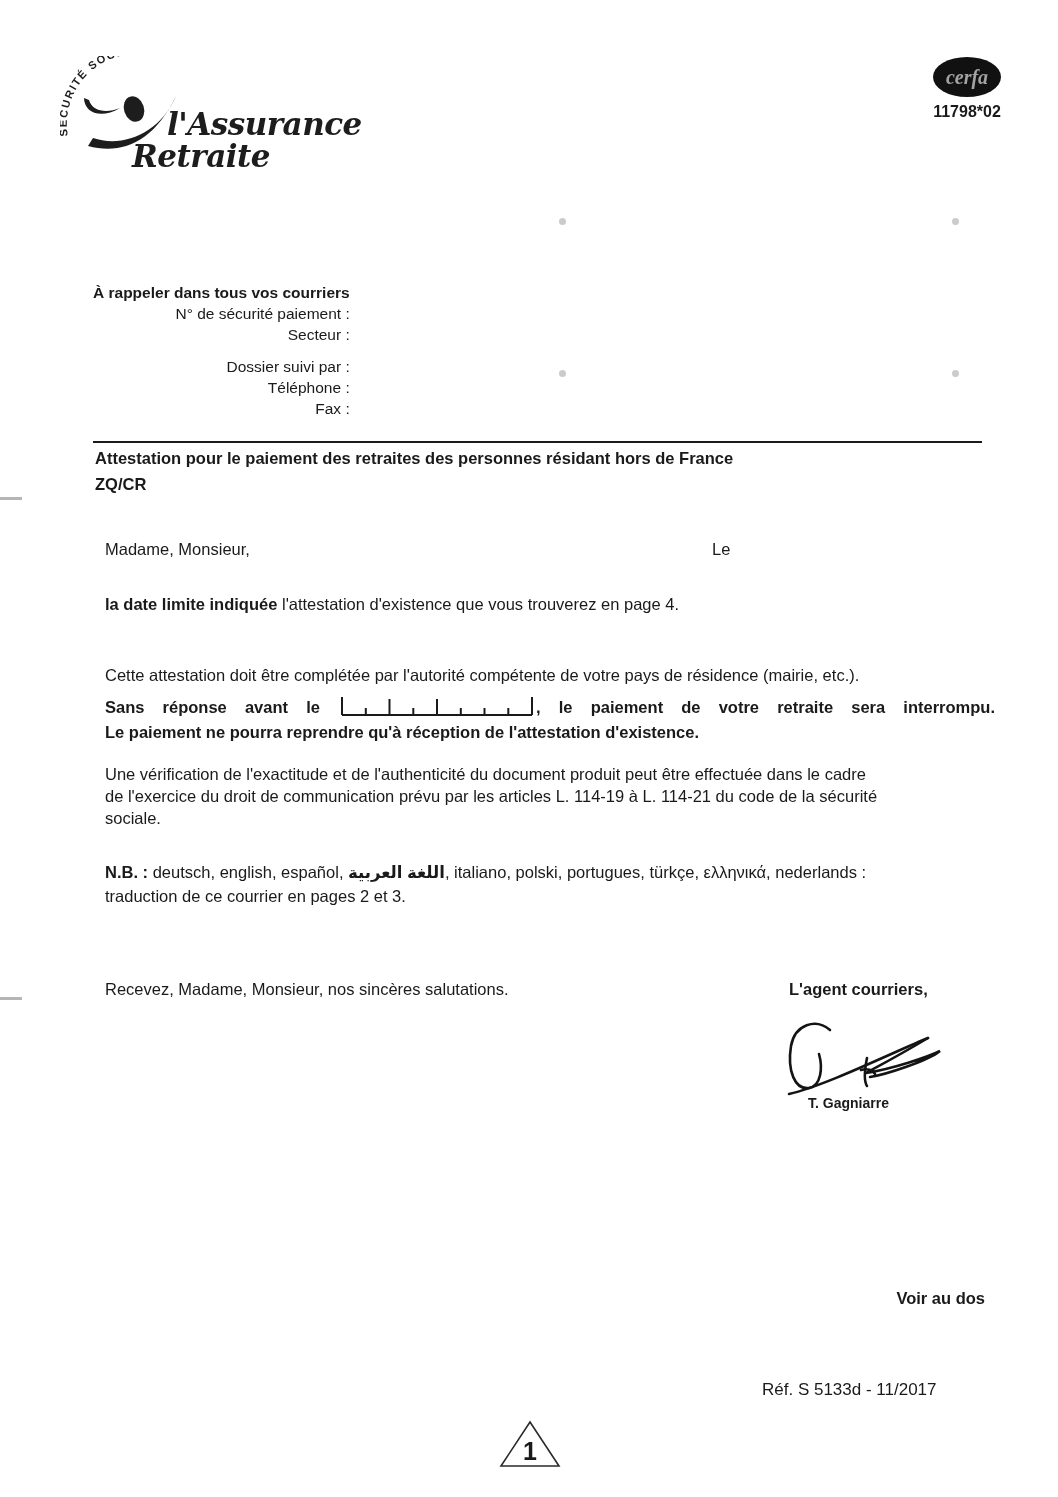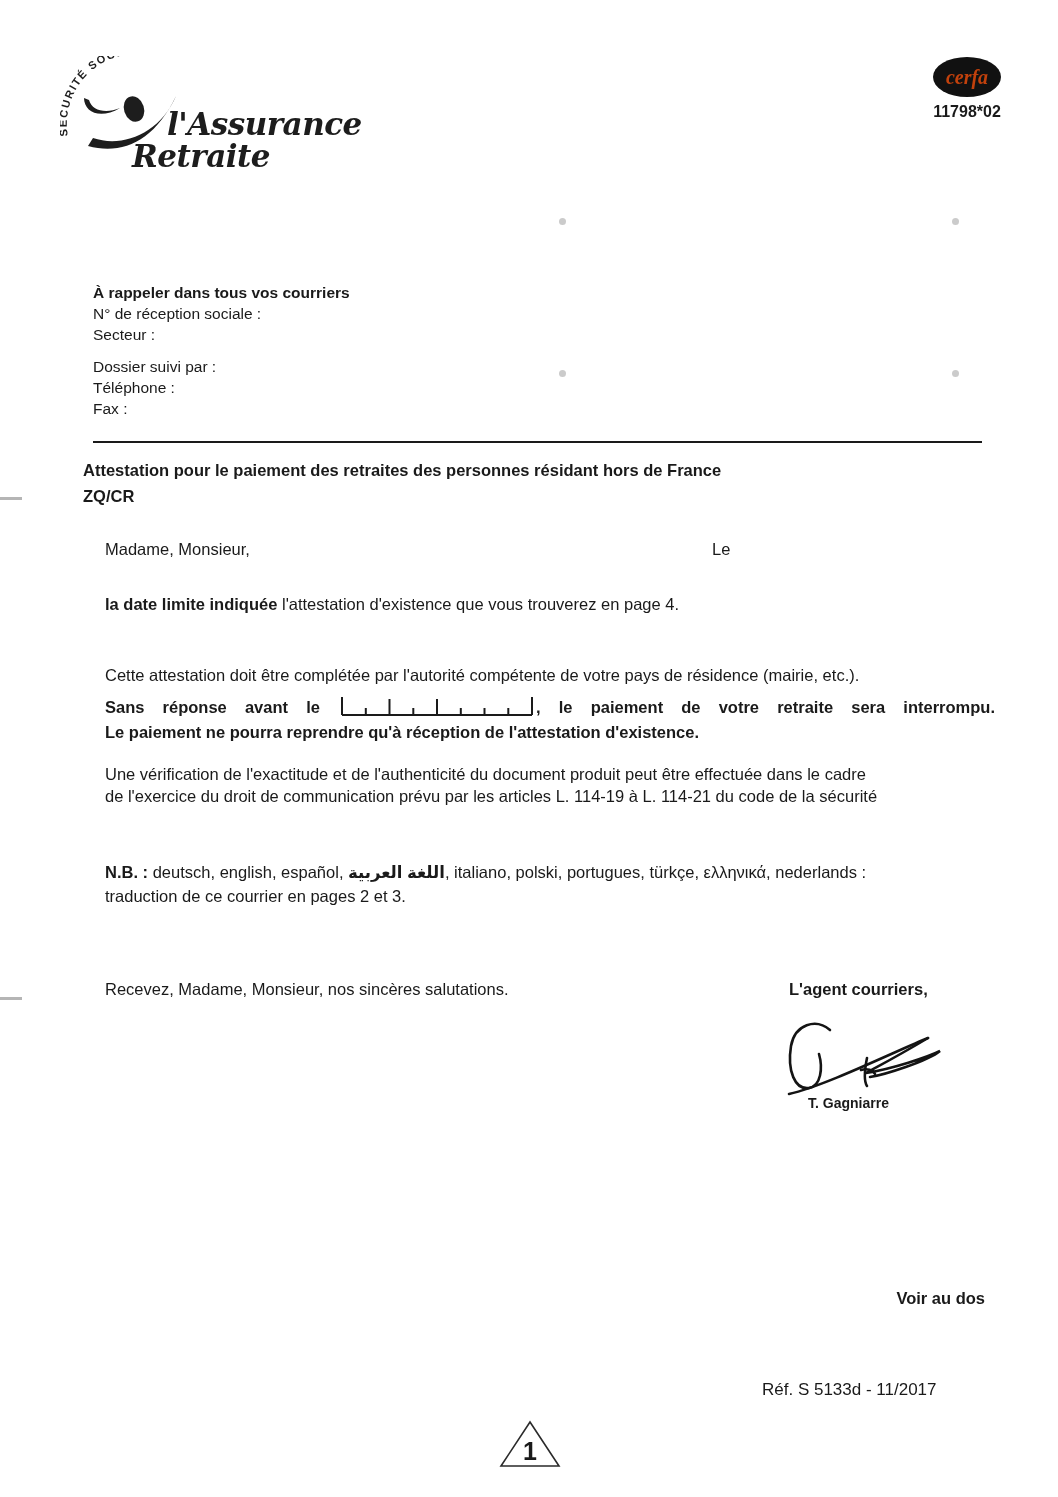--- a/index.html
+++ b/index.html
@@ -2,30 +2,30 @@
 <html><head>
 <meta charset="utf-8">
 <style>
   html,body{margin:0;padding:0;background:#fff;}
   .page{position:relative;width:1058px;height:1497px;background:#ffffff;overflow:hidden;
         font-family:"Liberation Sans","DejaVu Sans",sans-serif;color:#1a1a1a;}
   .abs{position:absolute;}
   .b{font-weight:bold;}
   .ln{white-space:nowrap;}
   .body-text{font-size:16.5px;line-height:22px;margin-left:12px;}
-  .contact{font-size:15.5px;line-height:21px;}
+  .contact{font-size:15.5px;line-height:21px;text-align:right;}
   .brand{font-family:"DejaVu Serif","Liberation Serif",serif;font-style:italic;font-weight:bold;
          font-size:31px;color:#1d1d1d;letter-spacing:-0.5px;}
   .cerfa-badge{left:933px;top:57px;width:68px;height:40px;background:#111;border-radius:50%;
                display:flex;align-items:center;justify-content:center;}
-  .cerfa-badge span{color:#c2410c;font-family:"Liberation Serif","DejaVu Serif",serif;
+  .cerfa-badge span{color:#a3a3a3;font-family:"Liberation Serif","DejaVu Serif",serif;
                     font-style:italic;font-weight:bold;font-size:20px;}
   .cerfa-num{left:928px;top:103px;width:78px;text-align:center;font-weight:bold;font-size:16px;}
   .rule{left:93px;top:441px;width:889px;height:2px;background:#1a1a1a;}
-  .title{left:83px;top:449px;width:900px;font-weight:bold;font-size:16.5px;margin-top:12px;}
+  .title{left:95px;top:449px;width:900px;font-weight:bold;font-size:16.5px;}
   .justify-line{text-align:justify;text-align-last:justify;}
   .dot{width:7px;height:7px;border-radius:50%;background:#cbcbcb;}
   .foldmark{left:0;width:22px;height:3px;background:#b5b5b5;}
   .sig-name{font-weight:bold;font-size:14px;}
   svg{display:block;}
   .comb{display:inline-block;vertical-align:-4px;margin:0 3px;}
 </style>
 </head>
 <body>
 
@@ -54,21 +54,21 @@
 
   <div class="abs dot" style="left:559px;top:218px;"></div>
   <div class="abs dot" style="left:952px;top:218px;"></div>
   <div class="abs dot" style="left:559px;top:370px;"></div>
   <div class="abs dot" style="left:952px;top:370px;"></div>
   <div class="abs foldmark" style="top:497px;"></div>
   <div class="abs foldmark" style="top:997px;"></div>
 
   <div class="abs contact" style="left:93px;top:282px;">
     <div class="ln b">À rappeler dans tous vos courriers</div>
-    <div class="ln">N° de réception sociale :</div>
+    <div class="ln">N° de sécurité paiement :</div>
     <div class="ln">Secteur :</div>
     <div style="height:11px;"></div>
     <div class="ln">Dossier suivi par :</div>
     <div class="ln">Téléphone :</div>
     <div class="ln">Fax :</div>
   </div>
 
   <div class="abs rule"></div>
   <div class="abs title ln">Attestation pour le paiement des retraites des personnes résidant hors de France</div>
   <div class="abs title ln" style="top:475px;">ZQ/CR</div>
@@ -99,20 +99,21 @@
           <line x1="167.3" y1="14" x2="167.3" y2="21"></line>
         </g>
       </svg><span>, le paiement de votre retraite sera interrompu.</span>
     </div>
     <div class="ln">Le paiement ne pourra reprendre qu'à réception de l'attestation d'existence.</div>
   </div>
 
   <div class="abs body-text" style="left:93px;top:763px;width:900px;">
     <div class="ln">Une vérification de l'exactitude et de l'authenticité du document produit peut être effectuée dans le cadre</div>
     <div class="ln">de l'exercice du droit de communication prévu par les articles L. 114-19 à L. 114-21 du code de la sécurité</div>
+    <div class="ln">sociale.</div>
   </div>
 
   <div class="abs body-text" style="left:93px;top:860px;width:900px;line-height:24px;">
     <div class="ln"><span class="b">N.B. :</span><span> deutsch, english, español, </span><span class="b" dir="rtl">اللغة العربية</span><span>, italiano, polski, portugues, türkçe, ελληνικά, nederlands :</span></div>
     <div class="ln">traduction de ce courrier en pages 2 et 3.</div>
   </div>
 
   <div class="abs body-text ln" style="left:93px;top:978px;">Recevez, Madame, Monsieur, nos sincères salutations.</div>
   <div class="abs body-text b ln" style="left:777px;top:978px;">L'agent courriers,</div>
 

